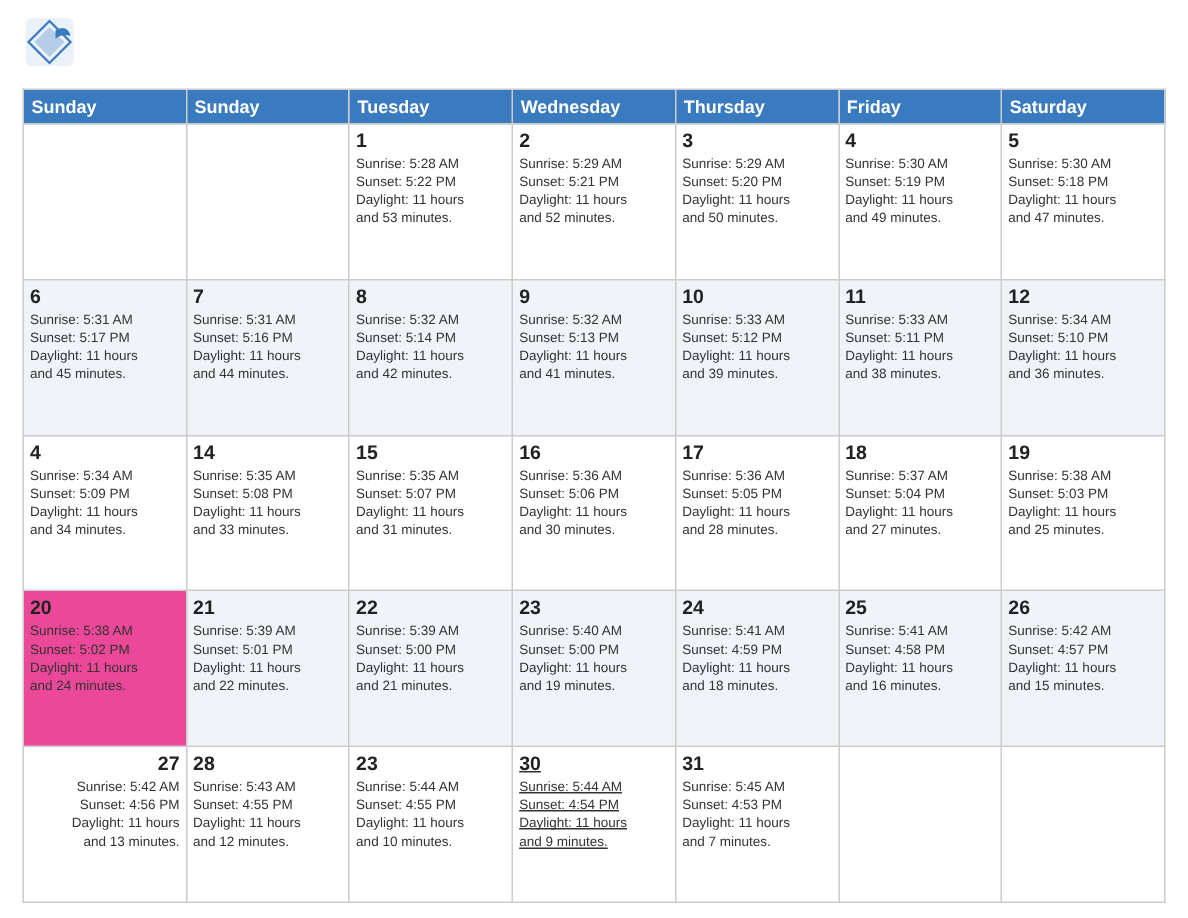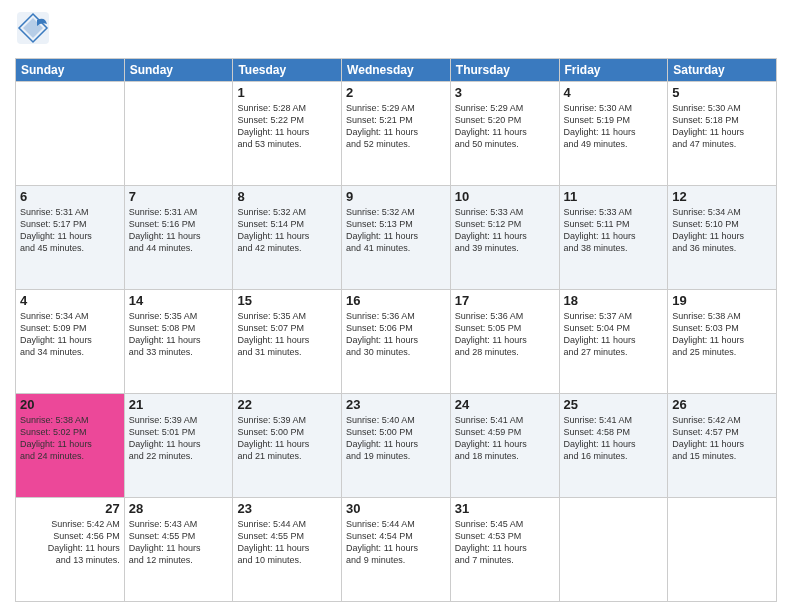--- a/index.html
+++ b/index.html
@@ -349,21 +349,21 @@
 Daylight: 11 hours
 and 12 minutes.</div>
           </td>
           <td style="background-color: rgb(255, 255, 255);">
             <span class="day-number">23</span>
             <div class="cell-text" style="white-space: pre-line;">Sunrise: 5:44 AM
 Sunset: 4:55 PM
 Daylight: 11 hours
 and 10 minutes.</div>
           </td>
-          <td style="background-color: rgb(255, 255, 255);">
+          <td style="background-color: rgb(255, 255, 255); text-decoration: underline;">
             <span class="day-number">30</span>
             <div class="cell-text" style="white-space: pre-line;">Sunrise: 5:44 AM
 Sunset: 4:54 PM
 Daylight: 11 hours
 and 9 minutes.</div>
           </td>
           <td style="background-color: rgb(255, 255, 255);">
             <span class="day-number">31</span>
             <div class="cell-text" style="white-space: pre-line;">Sunrise: 5:45 AM
 Sunset: 4:53 PM

